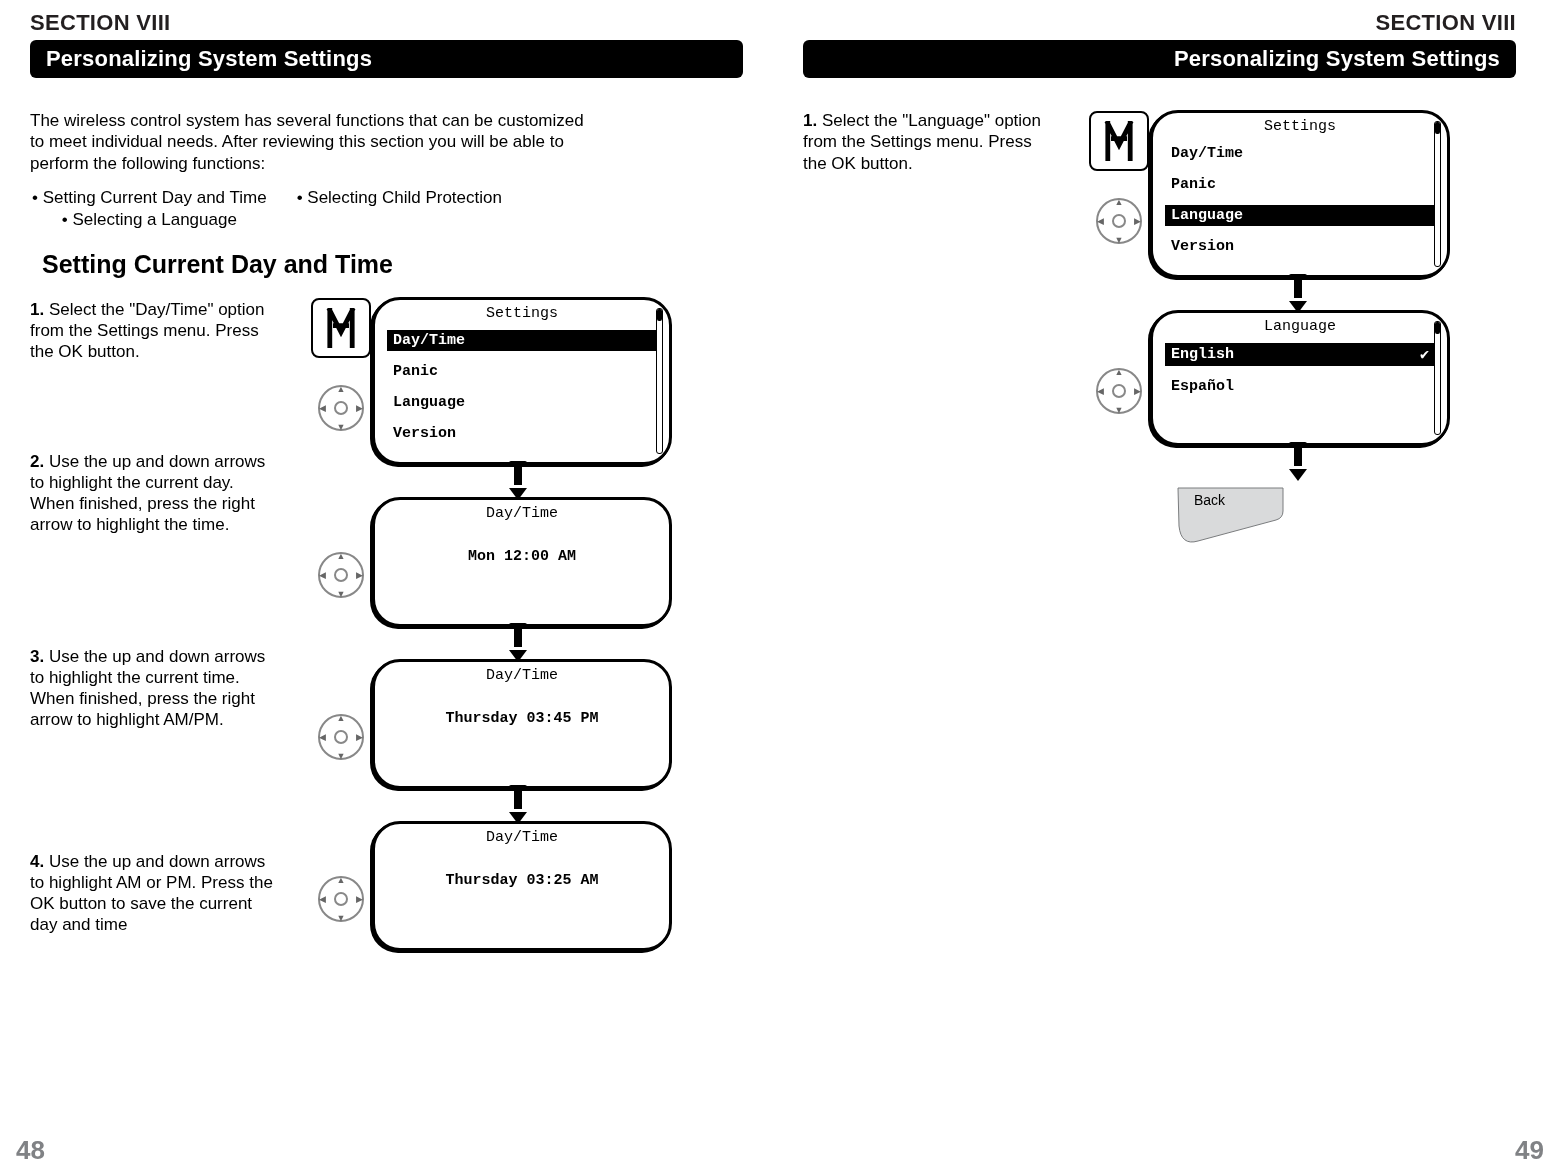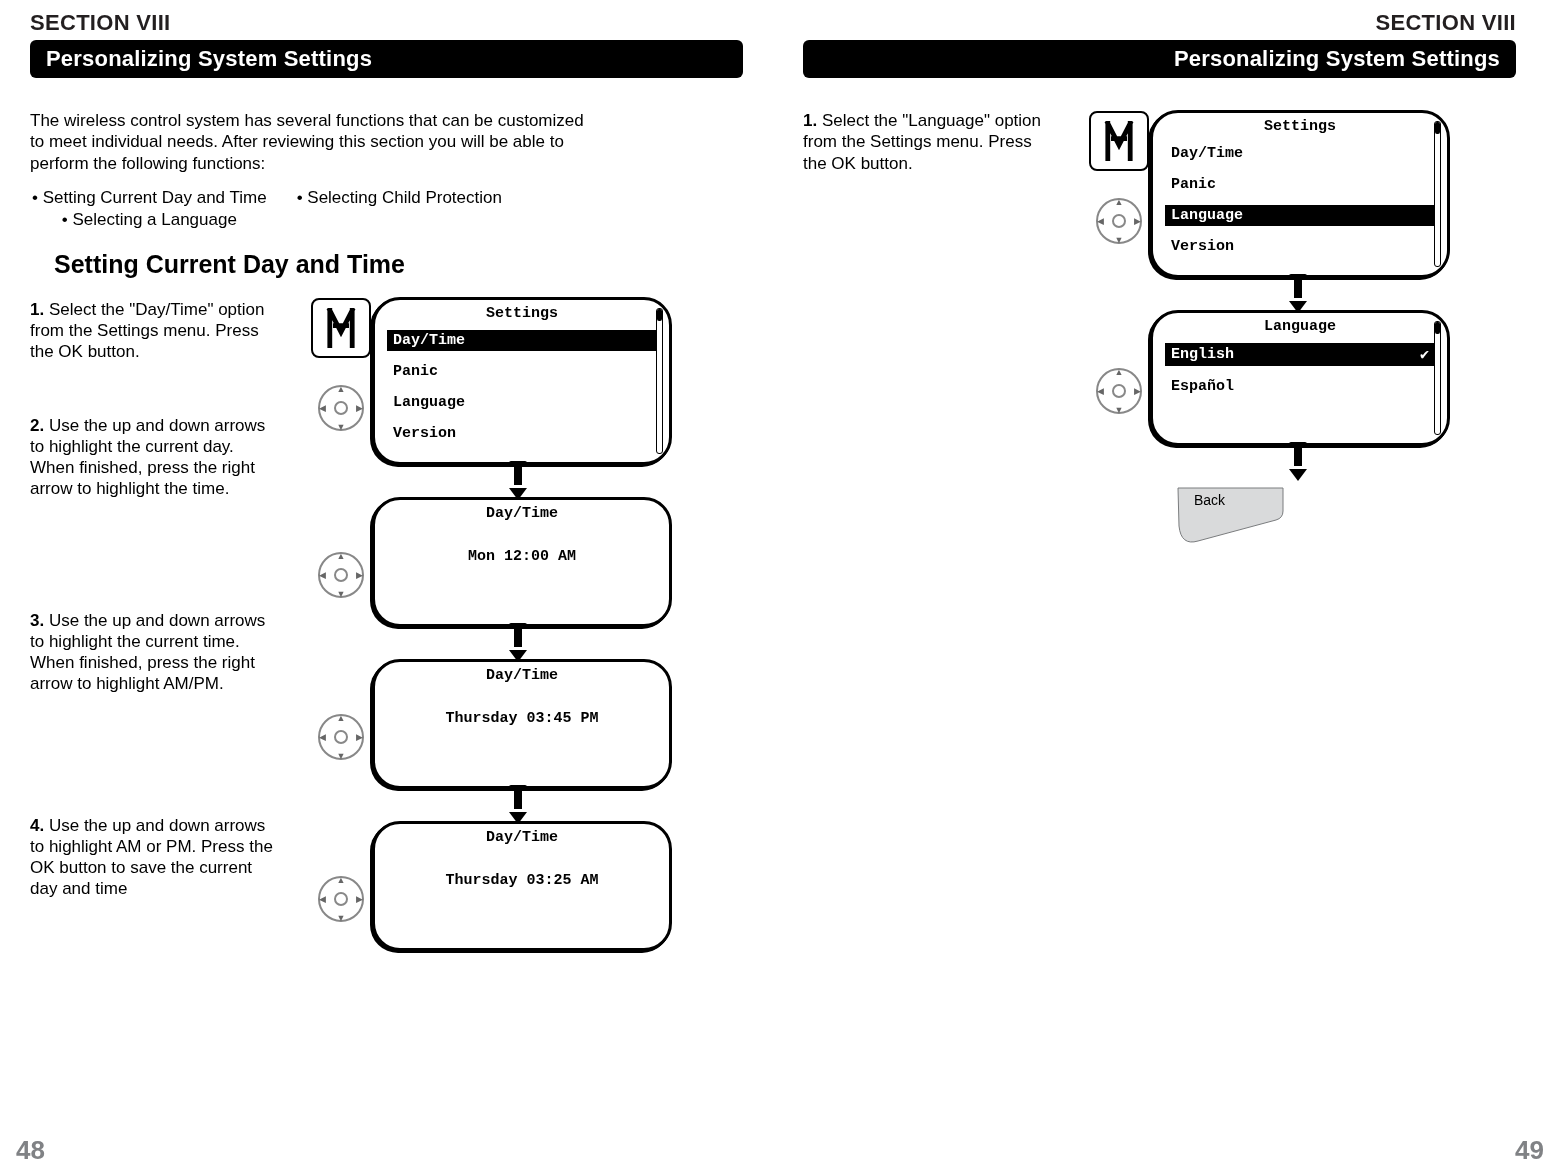--- a/index.html
+++ b/index.html
@@ -18,31 +18,31 @@
   .page.right .black-bar { text-align:right; }
 
   .page-num { position:absolute; bottom:4px; font-family: Arial, sans-serif; font-weight:bold; font-size:26px; color:#808285; }
   .page.left  .page-num { left:16px; }
   .page.right .page-num { right:2px; }
 
   .intro { font-size:17px; font-family:'Arial Narrow', Arial, sans-serif; font-stretch:condensed; line-height:1.25; margin-top:32px; max-width:560px;}
   .bullets { margin-top:12px; font-size:17px; font-stretch:condensed; }
   .bullets td { padding-right:28px; vertical-align:top;text-align:center;}
 
-  .heading { font-family: Arial, sans-serif; font-weight:bold; font-size:25px; margin-left:24px; margin-top:18px; }
+  .heading { font-family: Arial, sans-serif; font-weight:bold; font-size:25px; margin-left:12px; margin-top:18px; }
 
   .two-col { display:flex; align-items:flex-start; }
   .step-col { width:265px; padding-right:15px; font-size:17px; font-stretch:condensed; line-height:1.25; }
   .step-num { font-weight:bold; }
 
   .screens { position:relative; width:315px; }
 
   
   .device { position:relative; width:300px; background:#fff; border:3px solid #000; border-radius:28px; box-shadow:-1px 1px 0 #000, -2px 2px 0 #000; margin-bottom:12px; margin-left:12px;}
-  .device .title { font-family:'Courier New', monospace; font-weight:bold; font-size:15px; text-align:center; padding:5px 0 4px 0; }
+  .device .title { font-family:'Courier New', monospace; font-weight:normal; font-size:15px; text-align:center; padding:5px 0 4px 0; }
   .device .menu-area { padding:0 8px 8px 8px; min-height:100px; }
   .menu-item { font-family:'Courier New', monospace; font-weight:bold; font-size:15px; padding:2px 6px; margin:4px 4px 10px 4px; }
   .menu-item.selected { background:#000; color:#fff; display:flex; justify-content:space-between; align-items:center;}
   .check { color:#fff; font-weight:bold; }
   .scroll-track { position:absolute; right:6px; top:8px; bottom:8px; width:7px; border:1px solid #000; border-radius:3px; background:#fff;}
   .scroll-thumb { position:absolute; top:9px; right:7px; width:5px; height:12px; background:#000; border-radius:2px;}
 
   .line1 { text-align:center; font-family:'Courier New',monospace; font-weight:bold; font-size:15px; margin-top:22px;}
   .line2 { text-align:center; font-family:'Courier New',monospace; font-size:14px; margin-bottom:30px;}
   .bold { font-weight:bold; }
@@ -98,21 +98,21 @@
   </tr>
       </tbody>
     </table>
 
   <div class="heading">Setting Current Day and Time</div>
 
   <div class="two-col" style="margin-top:14px;">
 
     <div style="width:265px;">
       <p class="step-col" style="margin-top:6px;"><span class="step-num">1.</span> <span>Select the "Day/Time" option from the Settings menu. Press the OK button.</span></p>
-      <p class="step-col" style="margin-top:52px;"><span class="step-num">2.</span> <span>Use the up and down arrows to highlight the current day. When finished, press the right arrow to highlight the time.</span></p>
+      <p class="step-col" style="margin-top:88px;"><span class="step-num">2.</span> <span>Use the up and down arrows to highlight the current day. When finished, press the right arrow to highlight the time.</span></p>
       <p class="step-col" style="margin-top:110px;"><span class="step-num">3.</span> <span>Use the up and down arrows to highlight the current time. When finished, press the right arrow to highlight AM/PM.</span></p>
       <p class="step-col" style="margin-top:120px;"><span class="step-num">4.</span> <span>Use the up and down arrows to highlight AM or PM. Press the OK button to save the current day and time</span></p>
     </div>
 
     <div class="screens" style="margin-top:4px; margin-left:65px;">
 
       <div class="device" style="min-height:145px;">
         <div class="logo">
           <svg viewBox="0 0 40 50">
               <path d="M6 3 L6 47 M6 3 L20 30 L34 3 M34 3 L34 47 M13 22 L27 22" stroke="#000" stroke-width="6" fill="none" stroke-linecap="square"></path>

